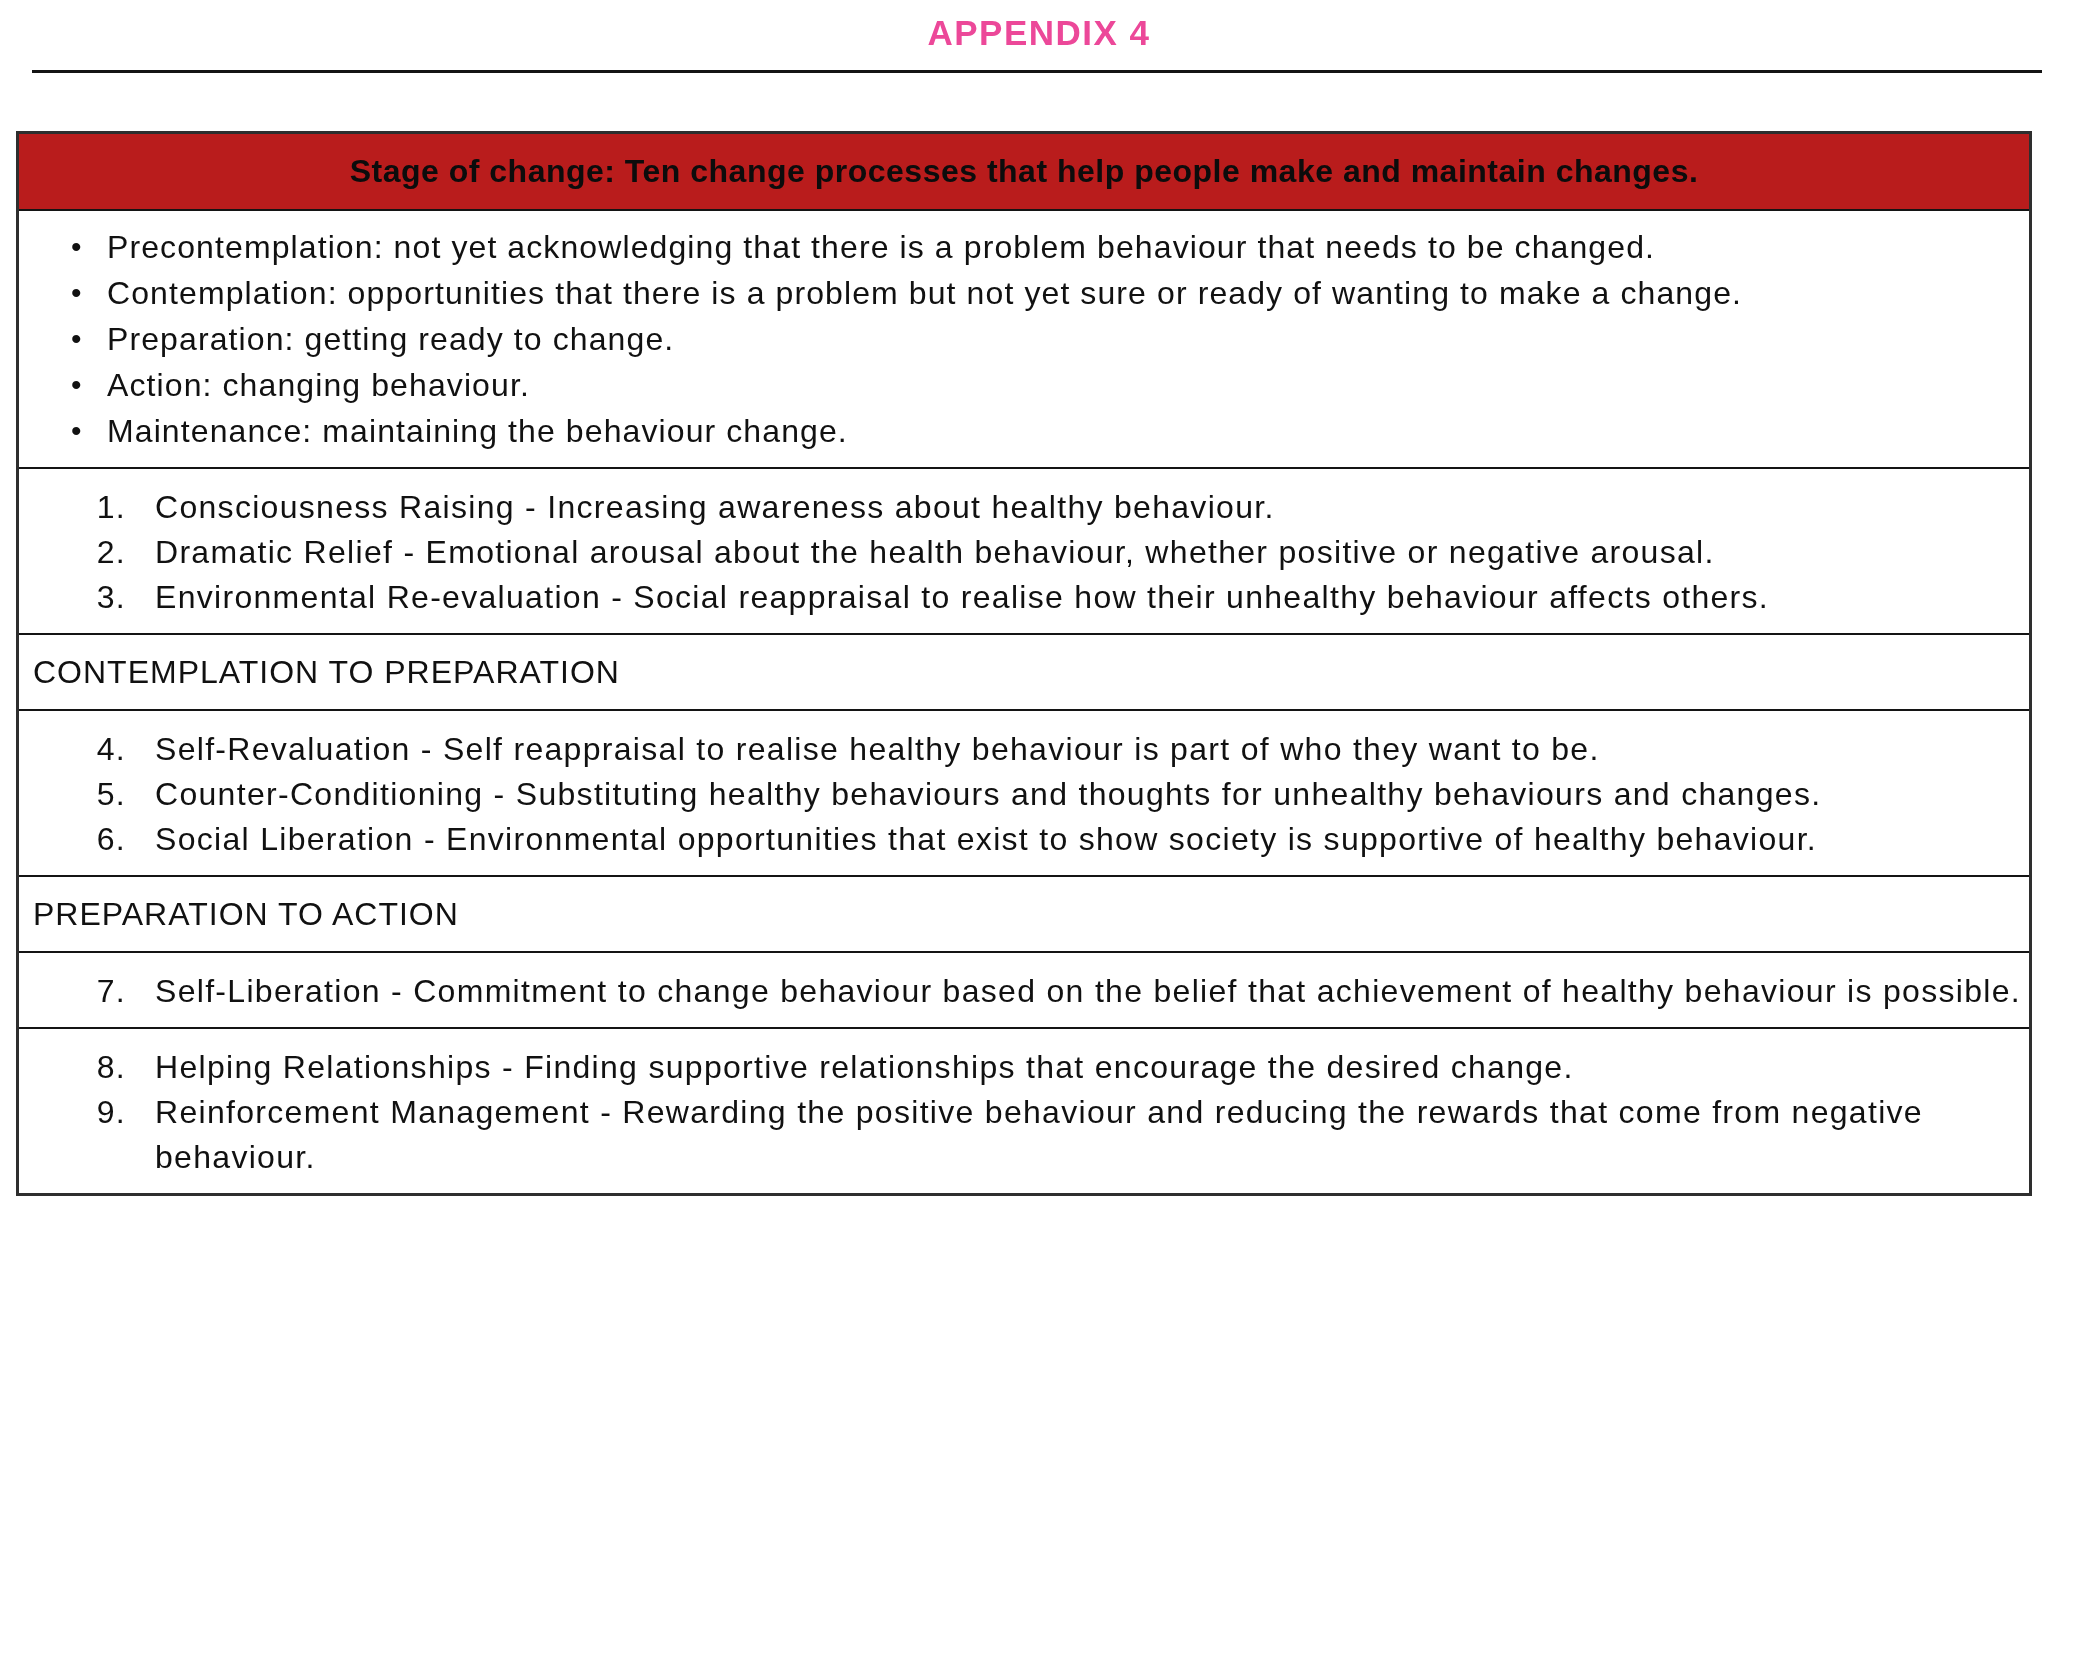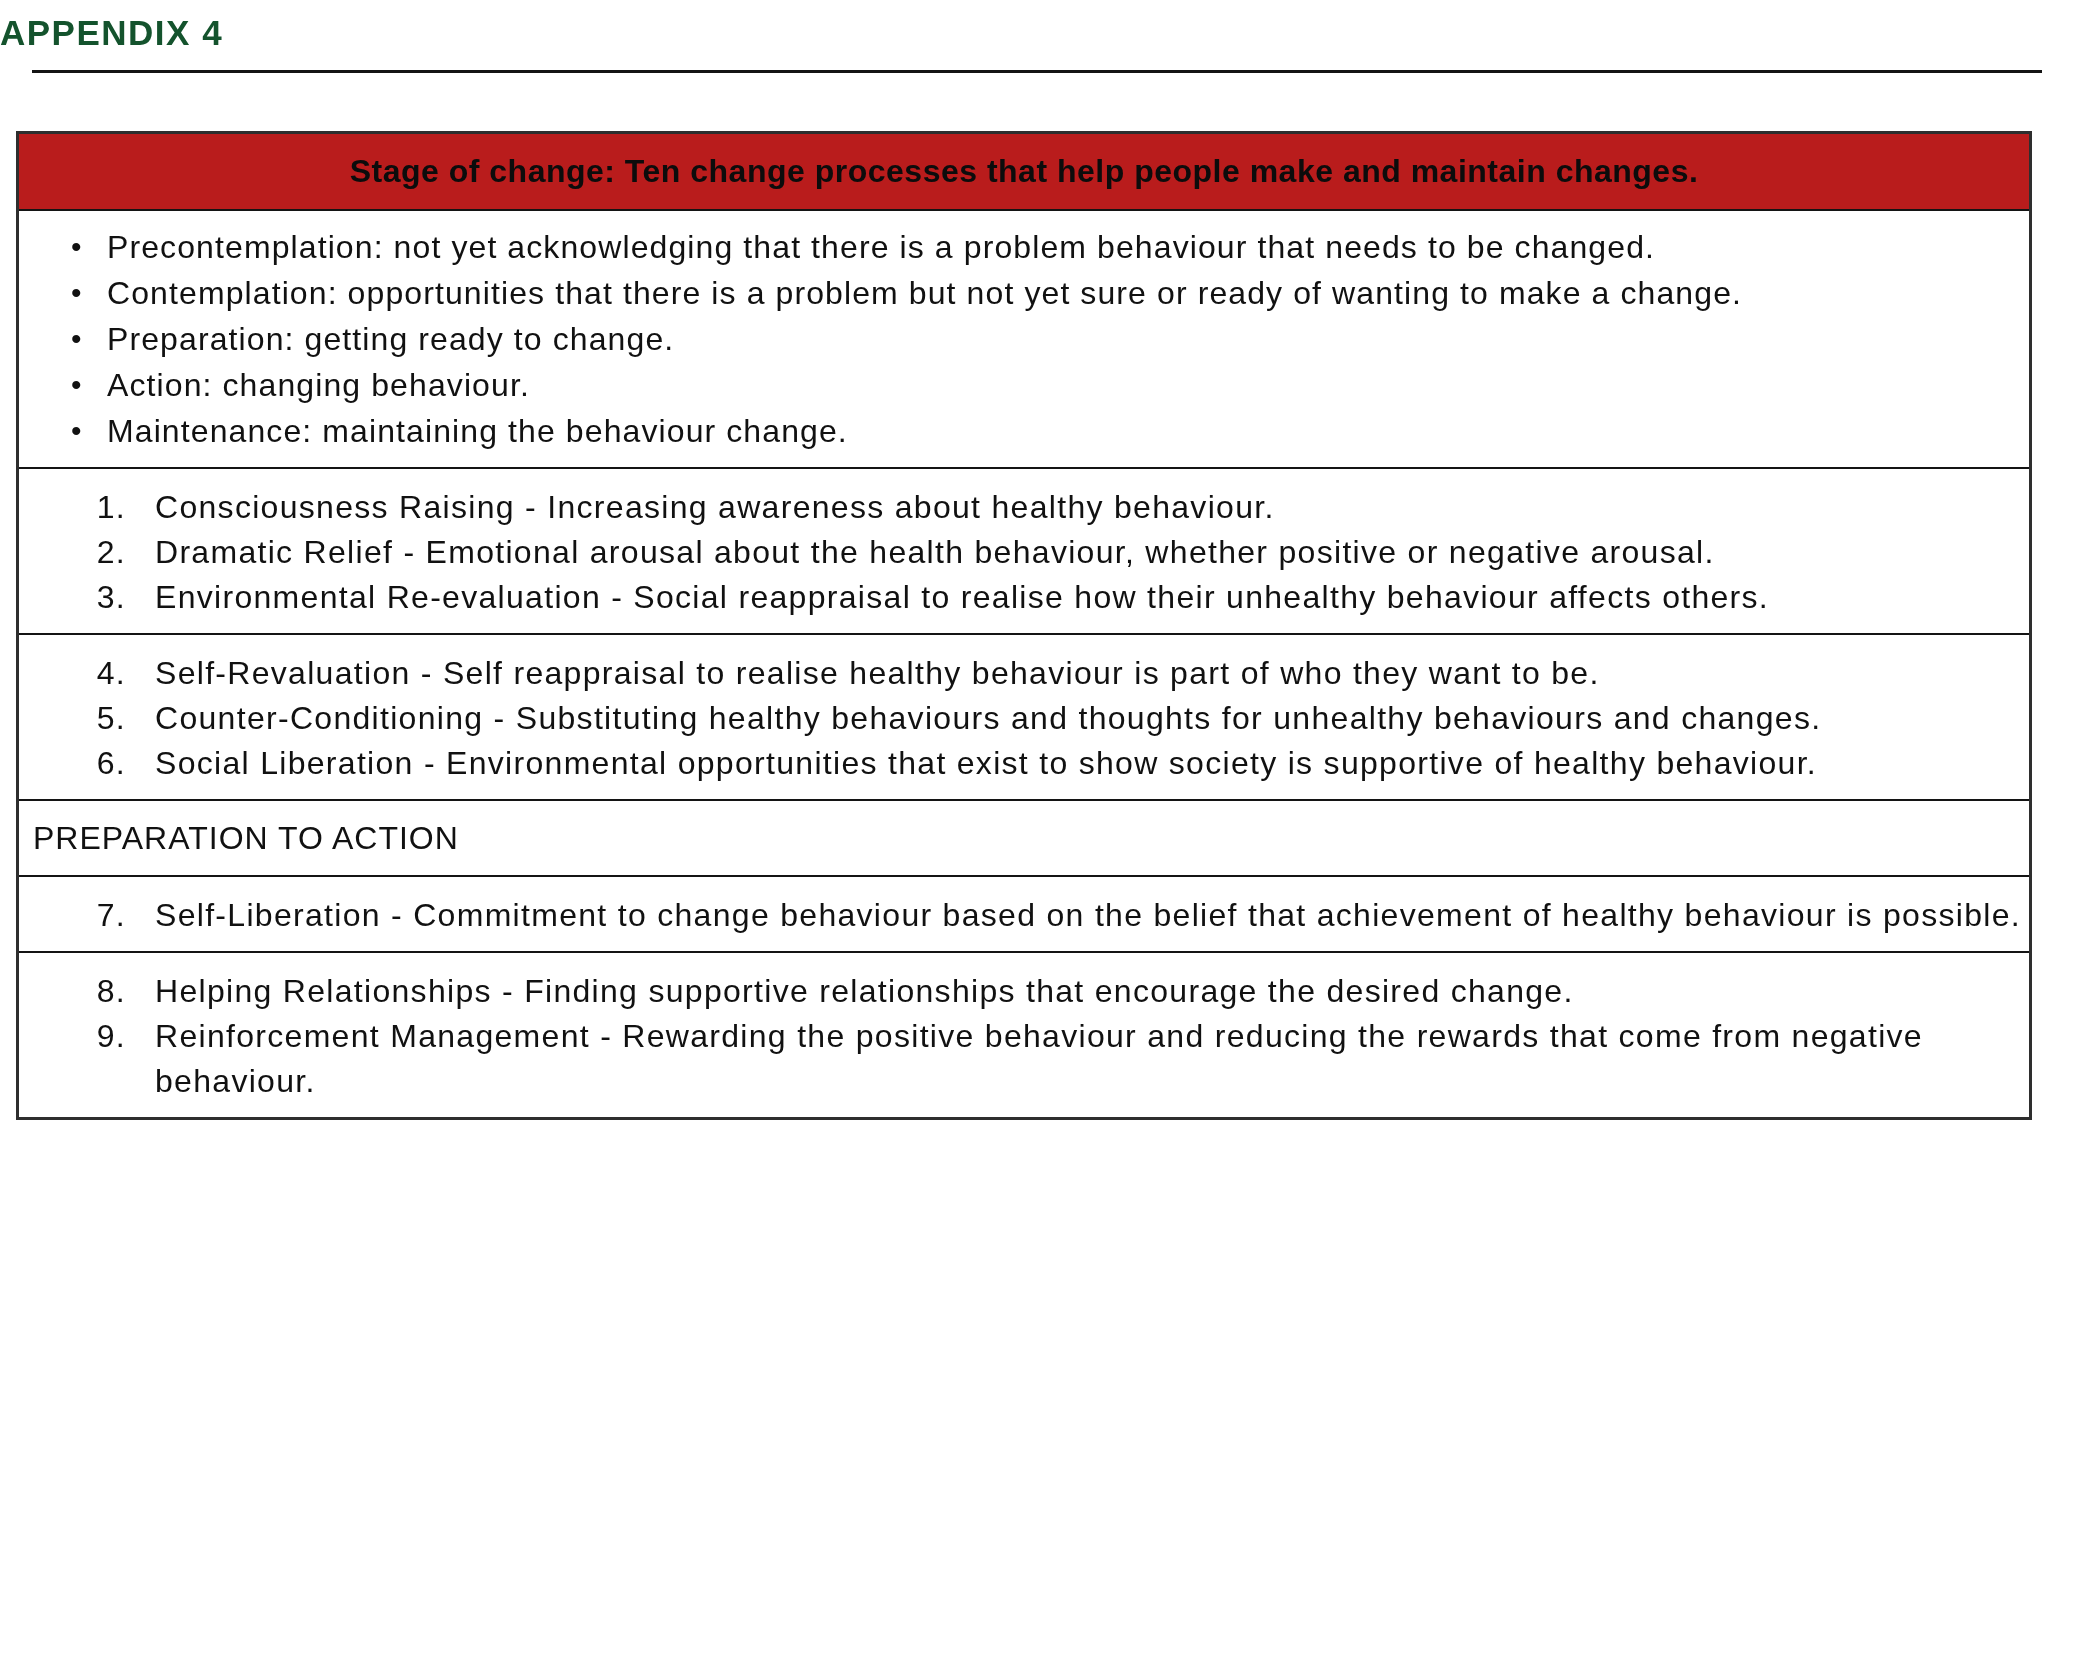--- a/index.html
+++ b/index.html
@@ -8,25 +8,26 @@
     width: 2078px;
     height: 1670px;
     font-family: "Liberation Sans", "DejaVu Sans", sans-serif;
     color: #111111;
     overflow: hidden;
     position: relative;
   }
 
   .doc-title {
     padding-top: 13px;
+    text-align: center;
     font-weight: 700;
     font-size: 35px;
     letter-spacing: 1.5px;
     line-height: 40px;
-    color: #14532d;
+    color: #ec4899;
   }
 
   .title-rule {
     border-top: 3px solid #141414;
     margin: 17px 36px 0 32px;
     height: 0;
   }
 
   .soc-table {
     margin: 58px 46px 0 16px;
@@ -129,20 +130,21 @@
     <div class="num-item">
       <span class="num">2.</span>
       <span class="itx">Dramatic Relief - Emotional arousal about the health behaviour, whether positive or negative arousal.</span>
     </div>
     <div class="num-item">
       <span class="num">3.</span>
       <span class="itx">Environmental Re-evaluation - Social reappraisal to realise how their unhealthy behaviour affects others.</span>
     </div>
   </div>
 
+  <div class="t-row heading-row">CONTEMPLATION TO PREPARATION</div>
   <div class="t-row items-row">
     <div class="num-item">
       <span class="num">4.</span>
       <span class="itx">Self-Revaluation - Self reappraisal to realise healthy behaviour is part of who they want to be.</span>
     </div>
     <div class="num-item">
       <span class="num">5.</span>
       <span class="itx">Counter-Conditioning - Substituting healthy behaviours and thoughts for unhealthy behaviours and changes.</span>
     </div>
     <div class="num-item">

